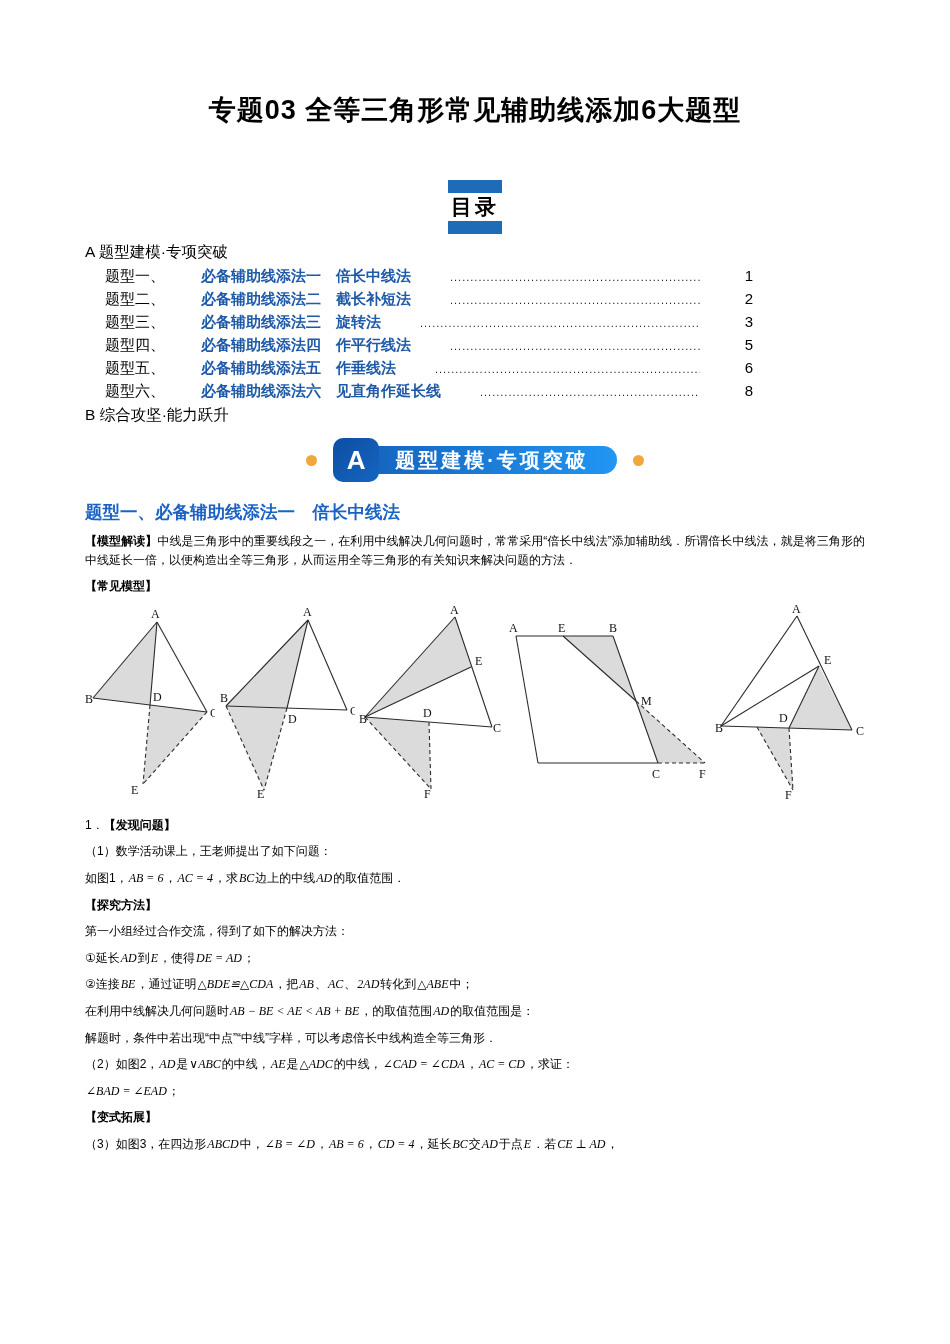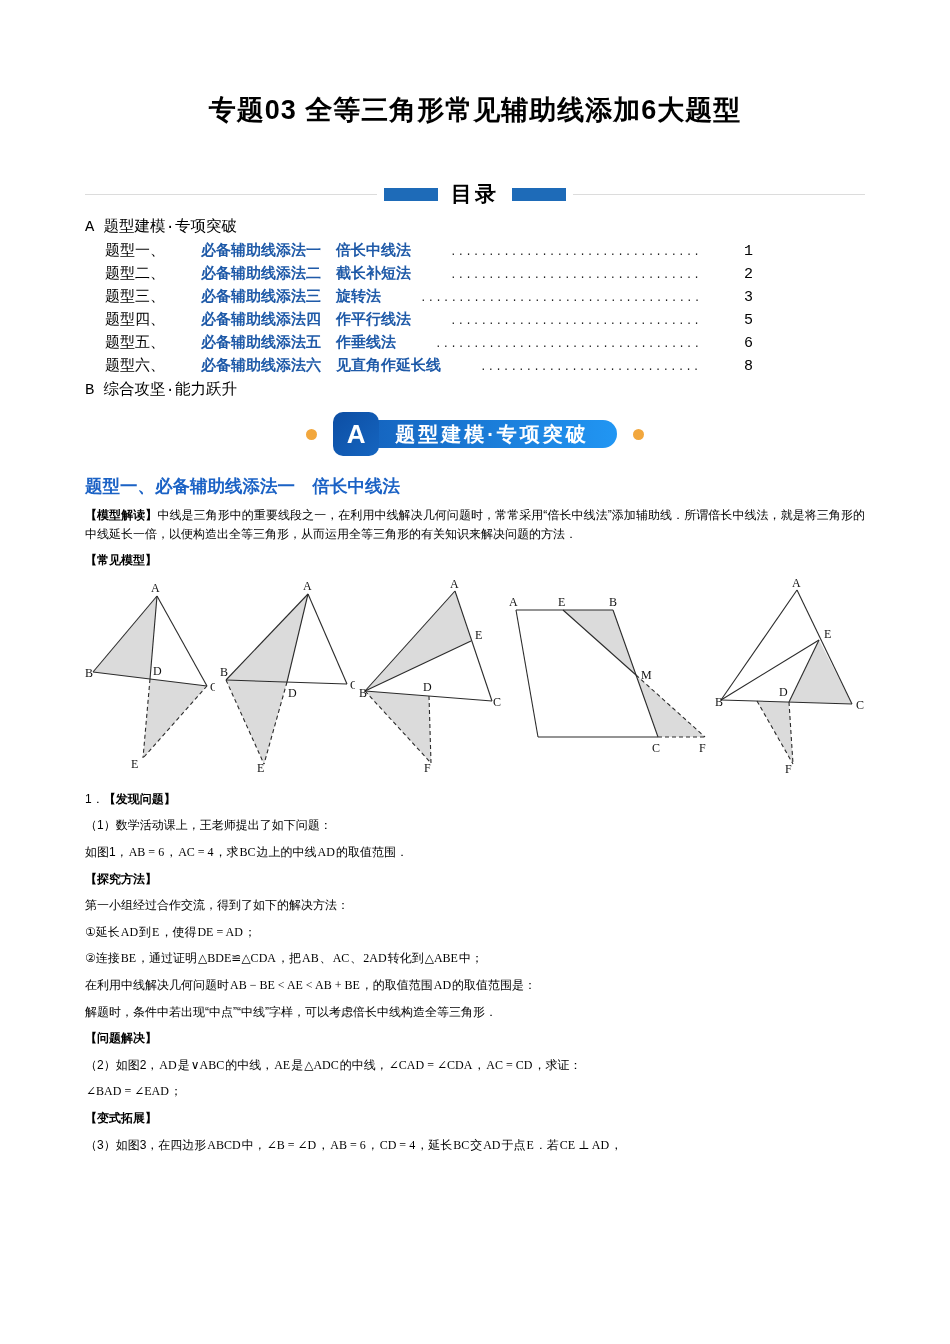--- a/index.html
+++ b/index.html
@@ -5,25 +5,25 @@
   html,body{margin:0;padding:0;}
   body{
     width:950px;height:1344px;overflow:hidden;background:#ffffff;color:#000;
     font-family:"Liberation Sans","DejaVu Sans",sans-serif;
   }
   .page{padding:0 85px;}
   h1{
     margin:92px 0 0;text-align:center;font-size:27px;font-weight:bold;letter-spacing:1px;
   }
   
-  .toc-heading-row{display:flex;align-items:center;margin-top:52px;}
+  .toc-heading-row{display:flex;align-items:center;margin-top:52px;flex-direction:column;}
   .toc-hline{flex:1;height:1px;background:#dcdcdc;}
   .toc-bar{width:54px;height:13px;background:#1e6bb8;margin:0 7px;}
   .toc-title{font-size:21px;font-weight:bold;letter-spacing:3px;margin:0 6px;}
-  .toc-list{margin-top:8px;font-size:15px;padding-right:112px;font-family:Liberation Mono, monospace;}
+  .toc-list{margin-top:8px;font-size:15px;padding-right:112px;}
   .toc-section{margin:4px 0;font-size:15.5px;}
   .toc-item{display:flex;align-items:baseline;padding-left:20px;margin:4px 0;gap:36px;}
   .toc-label{color:#1f5aa8;font-weight:bold;}
   .toc-dots{flex:1;overflow:hidden;white-space:nowrap;font-size:11px;letter-spacing:1px;color:#222;margin:0 3px;}
   .toc-dots::after{content:"..........................................................................................................................................................................";}
   .toc-page{min-width:14px;text-align:right;}
   
   .banner-row{display:flex;align-items:center;justify-content:center;margin-top:12px;}
   .deco-dot{width:11px;height:11px;border-radius:50%;background:#f2a73d;margin:0 16px;}
   .banner{display:flex;align-items:center;}
@@ -37,21 +37,21 @@
     height:28px;margin-left:-6px;padding:0 28px 0 22px;
     border-radius:6px 19px 19px 6px;
     background:linear-gradient(90deg,#1565c0,#2196f3);
     color:#fff;font-weight:bold;font-size:20px;letter-spacing:3px;
     display:flex;align-items:center;
   }
   
   h2{color:#1b62c5;font-size:17.5px;font-weight:bold;margin:18px 0 6px;}
   .body-p{margin:8px 0;font-size:12px;line-height:1.55;text-align:justify;}
   .seg-b{font-weight:bold;}
-  .seg-m{font-family:"Liberation Serif","DejaVu Serif",serif;padding:0 1px;margin-top:10px;}
+  .seg-m{font-family:"Liberation Serif","DejaVu Serif",serif;font-style:italic;padding:0 1px;margin-top:10px;}
   
   .figures{display:flex;justify-content:space-between;align-items:center;margin:6px 0 2px;}
   .figure{flex:0 0 auto;}
   .figure text{font-family:"Liberation Serif","DejaVu Serif",serif;font-size:12px;fill:#111;}
 </style>
 </head>
 <body>
 
 <div class="page">
 
@@ -208,19 +208,18 @@
 
   <p class="body-p"><span class="seg-c">1．</span><span class="seg-b">【发现问题】</span></p>
   <p class="body-p"><span class="seg-c">（1）数学活动课上，王老师提出了如下问题：</span></p>
   <p class="body-p"><span class="seg-c">如图1，</span><span class="seg-m">AB = 6</span><span class="seg-c">，</span><span class="seg-m">AC = 4</span><span class="seg-c">，求</span><span class="seg-m">BC</span><span class="seg-c">边上的中线</span><span class="seg-m">AD</span><span class="seg-c">的取值范围．</span></p>
   <p class="body-p"><span class="seg-b">【探究方法】</span></p>
   <p class="body-p"><span class="seg-c">第一小组经过合作交流，得到了如下的解决方法：</span></p>
   <p class="body-p"><span class="seg-c">①延长</span><span class="seg-m">AD</span><span class="seg-c">到</span><span class="seg-m">E</span><span class="seg-c">，使得</span><span class="seg-m">DE = AD</span><span class="seg-c">；</span></p>
   <p class="body-p"><span class="seg-c">②连接</span><span class="seg-m">BE</span><span class="seg-c">，通过证明</span><span class="seg-m">△BDE≌△CDA</span><span class="seg-c">，把</span><span class="seg-m">AB</span><span class="seg-c">、</span><span class="seg-m">AC</span><span class="seg-c">、</span><span class="seg-m">2AD</span><span class="seg-c">转化到</span><span class="seg-m">△ABE</span><span class="seg-c">中；</span></p>
   <p class="body-p"><span class="seg-c">在利用中线解决几何问题时</span><span class="seg-m">AB − BE &lt; AE &lt; AB + BE</span><span class="seg-c">，的取值范围</span><span class="seg-m">AD</span><span class="seg-c">的取值范围是：</span></p>
   <p class="body-p"><span class="seg-c">解题时，条件中若出现“中点”“中线”字样，可以考虑倍长中线构造全等三角形．</span></p>
-  <p class="body-p"><span class="seg-b">【问题解决】</span></p>
   <p class="body-p"><span class="seg-c">（2）如图2，</span><span class="seg-m">AD</span><span class="seg-c">是</span><span class="seg-m">∨ABC</span><span class="seg-c">的中线，</span><span class="seg-m">AE</span><span class="seg-c">是</span><span class="seg-m">△ADC</span><span class="seg-c">的中线，</span><span class="seg-m">∠CAD = ∠CDA</span><span class="seg-c">，</span><span class="seg-m">AC = CD</span><span class="seg-c">，求证：</span></p>
   <p class="body-p"><span class="seg-m">∠BAD = ∠EAD</span><span class="seg-c">；</span></p>
   <p class="body-p"><span class="seg-b">【变式拓展】</span></p>
   <p class="body-p"><span class="seg-c">（3）如图3，在四边形</span><span class="seg-m">ABCD</span><span class="seg-c">中，</span><span class="seg-m">∠B = ∠D</span><span class="seg-c">，</span><span class="seg-m">AB = 6</span><span class="seg-c">，</span><span class="seg-m">CD = 4</span><span class="seg-c">，延长</span><span class="seg-m">BC</span><span class="seg-c">交</span><span class="seg-m">AD</span><span class="seg-c">于点</span><span class="seg-m">E</span><span class="seg-c">．若</span><span class="seg-m">CE ⊥ AD</span><span class="seg-c">，</span></p>
 
 </div>
 
 </body></html>

